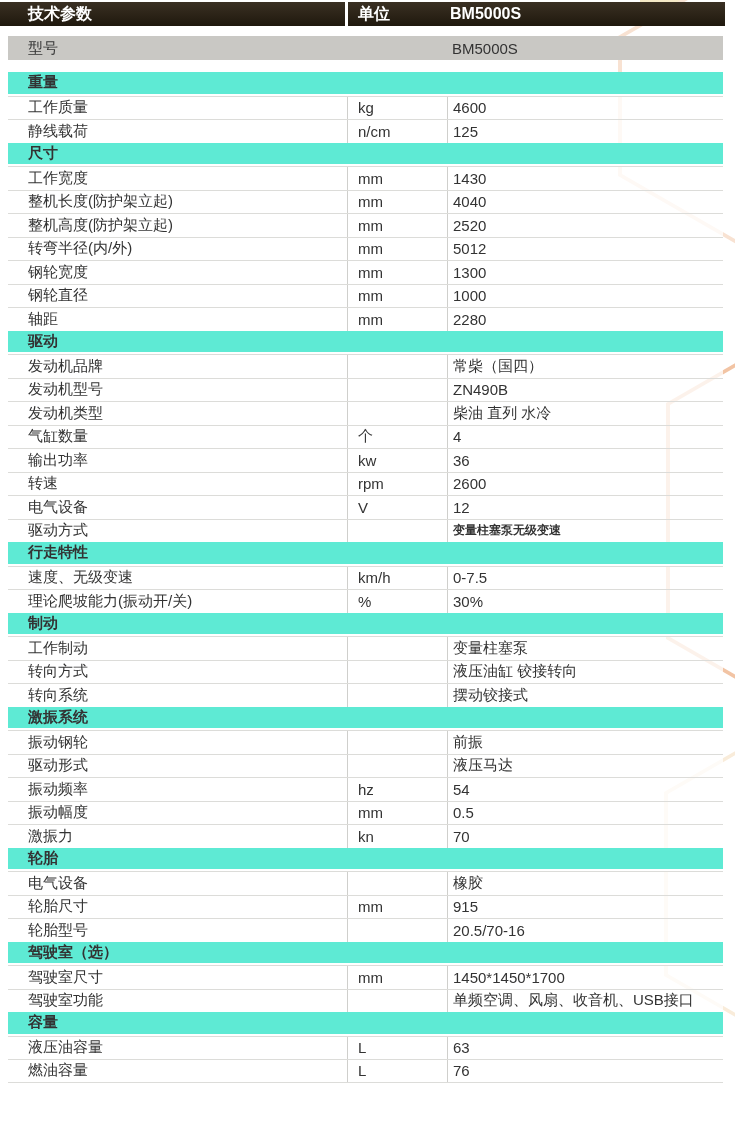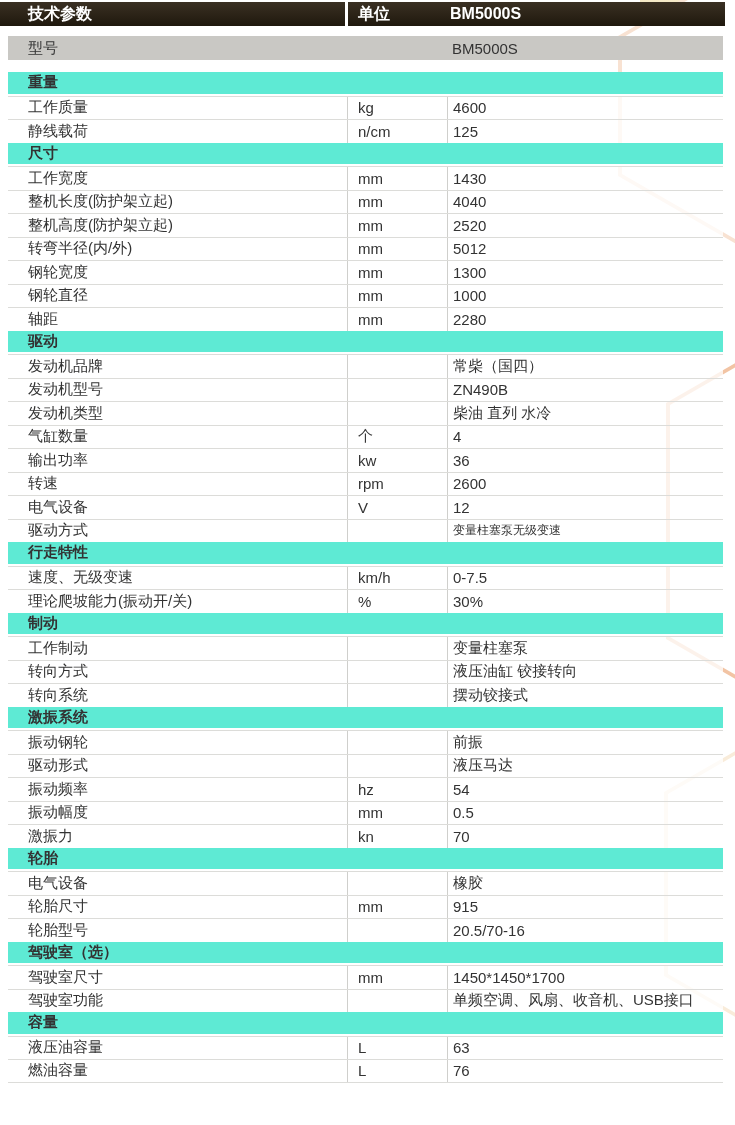--- a/index.html
+++ b/index.html
@@ -47,21 +47,21 @@
   .data-row {
     display:flex; align-items:stretch; height:23.5px; box-sizing:border-box;
     border-top:1px solid #dcdcd9; background:rgba(255,255,255,0.78);
     font-size:15px;
   }
   .data-row .cell-name  { display:flex; align-items:center; }
   .data-row .cell-unit  { display:flex; align-items:center;
                           border-left:1px solid #cfcfcc; }
   .data-row .cell-value { display:flex; align-items:center;
                           border-left:1px solid #cfcfcc; }
-  .data-row .small-val  { font-size:12px; font-weight:400; }
+  .data-row .small-val  { font-size:12px; font-weight:700; }
   #sections .section:last-child .data-row:last-child {
     border-bottom:1px solid #dcdcd9;
     text-align:right;
   }
 </style>
 </head>
 <body>
 
 <div class="page">
 

